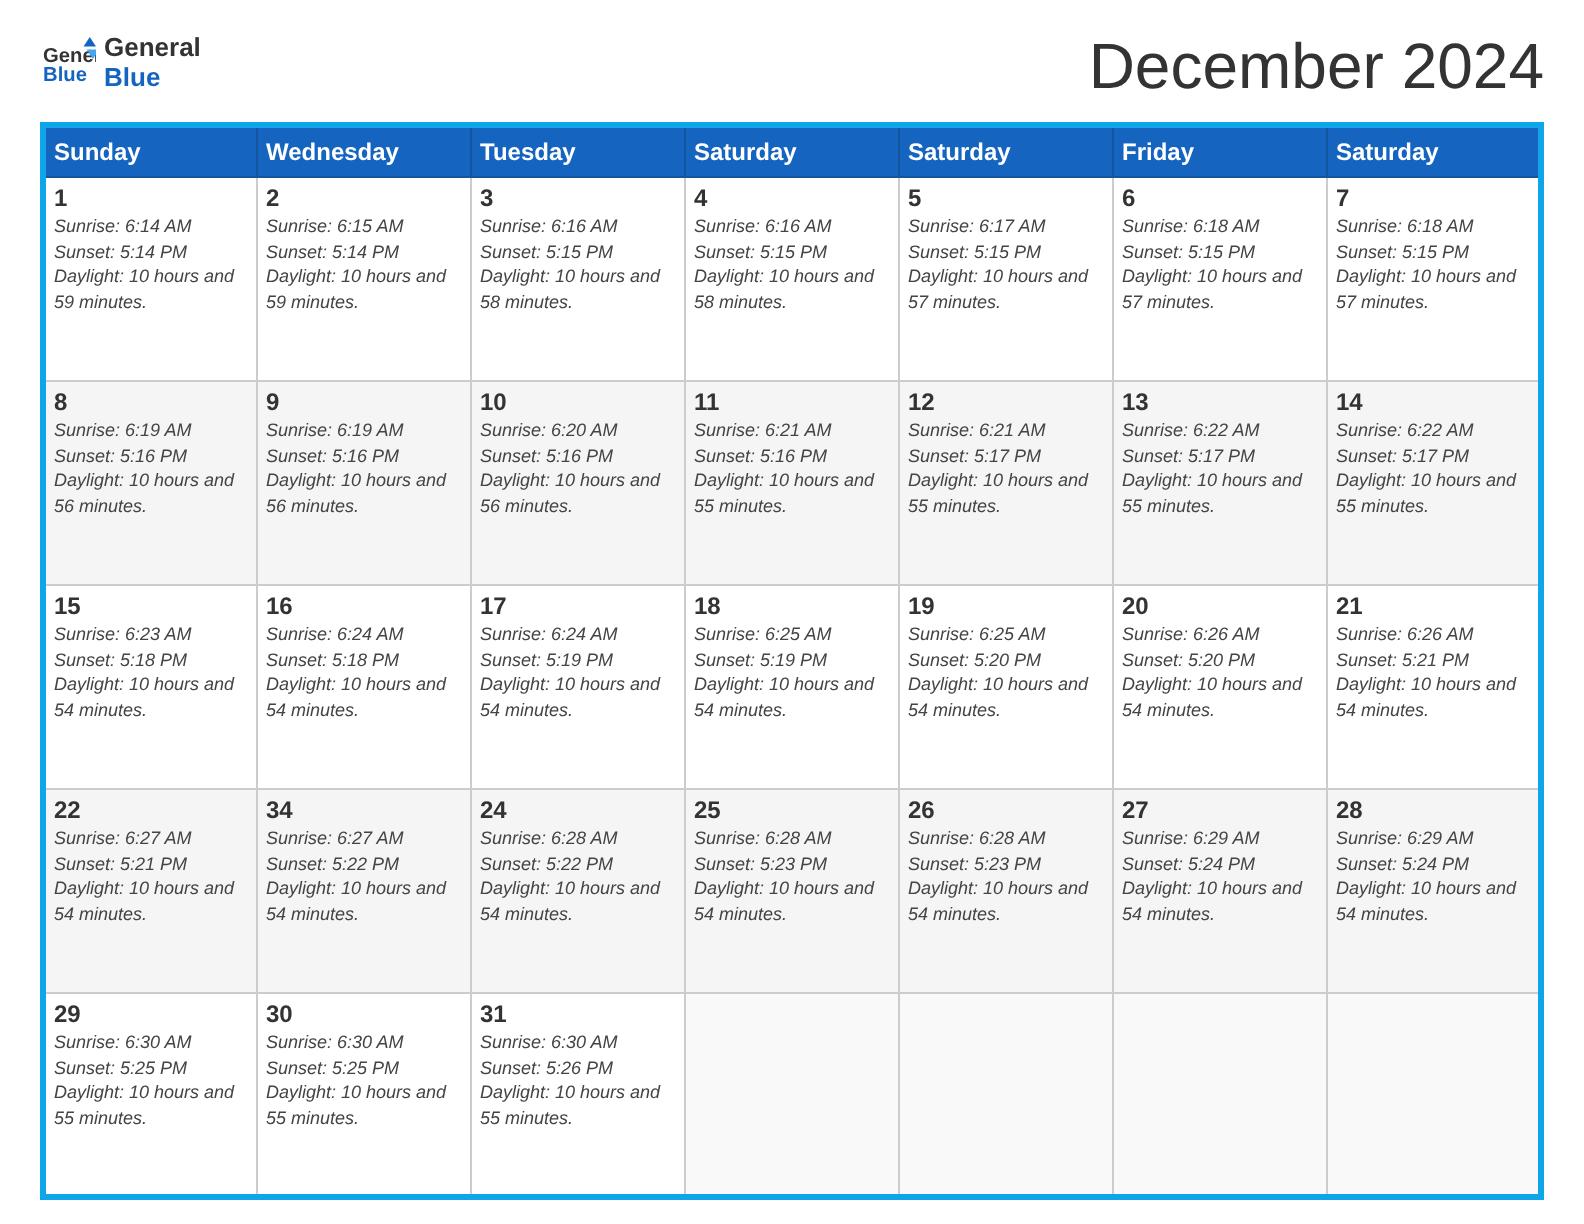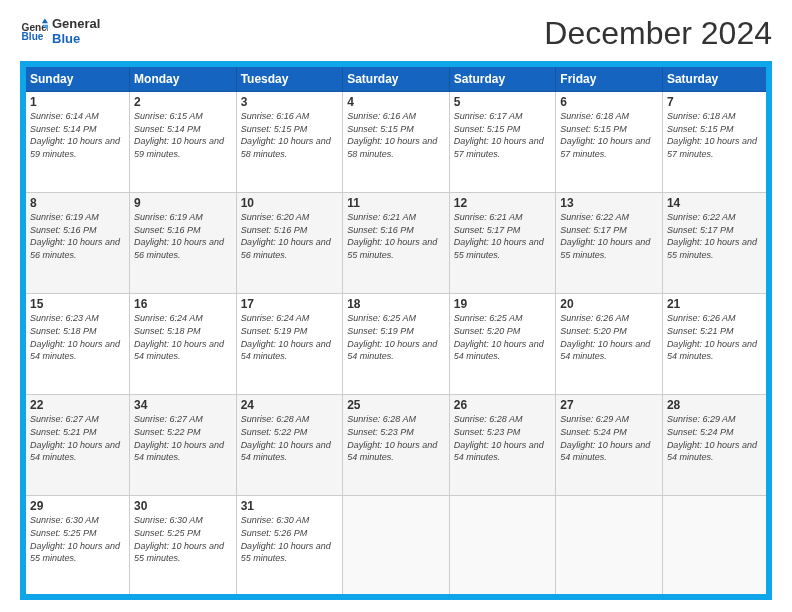--- a/index.html
+++ b/index.html
@@ -41,21 +41,21 @@
       color: #333;
       line-height: 1.1;
     }
     .subtitle {
       font-size: 15px;
       color: #555;
       margin-top: 2px;
     }
     .calendar {
       flex: 1;
-      border: 6px solid #0ea5e9;
+      border: 3px solid #0ea5e9;
       border-collapse: collapse;
       width: 100%;
       table-layout: fixed;
     }
     .calendar th {
       background-color: #1565c0;
       color: #fff;
       font-size: 12px;
       font-weight: bold;
       padding: 5px 4px;
@@ -113,21 +113,21 @@
     </div>
     <div class="title-area">
       <div class="main-title">December 2024</div>
     </div>
   </div>
 
   <table class="calendar">
     <thead>
       <tr>
         <th>Sunday</th>
-        <th>Monday</th>
+        <th>Wednesday</th>
         <th>Tuesday</th>
         <th>Saturday</th>
         <th>Saturday</th>
         <th>Friday</th>
         <th>Saturday</th>
       </tr>
     </thead>
     <tbody id="calendar-body">
     <tr>
           <td>

